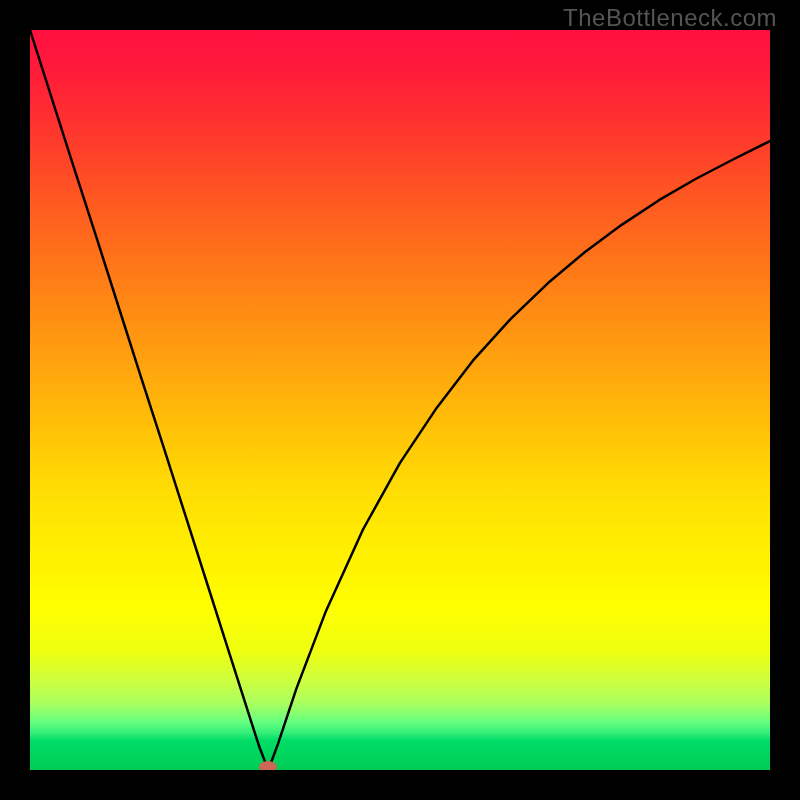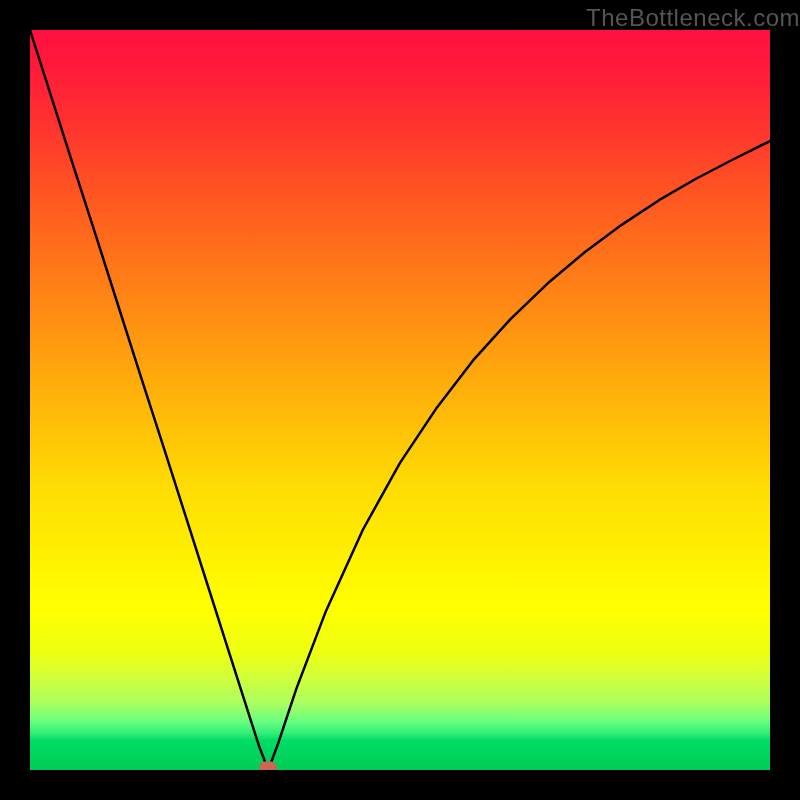--- a/index.html
+++ b/index.html
@@ -6,21 +6,21 @@
   body {
     width: 800px;
     height: 800px;
     background: #000;
     position: relative;
     font-family: Arial, sans-serif;
   }
   .watermark {
     position: absolute;
     top: 4px;
-    right: 0;
+    right: 23px;
     color: #555;
     font-size: 24px;
     font-weight: normal;
     z-index: 10;
     letter-spacing: 0.5px;
   }
   .plot-area {
     position: absolute;
     left: 30px;
     top: 30px;

